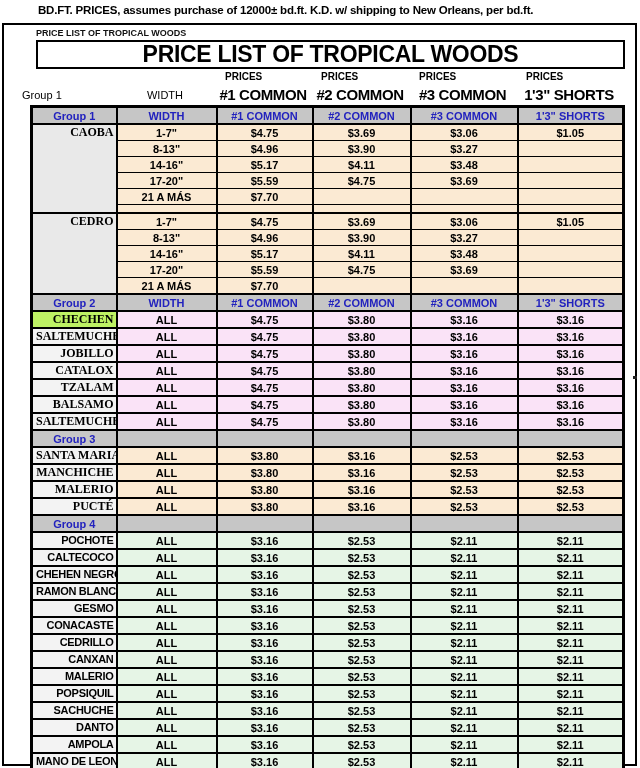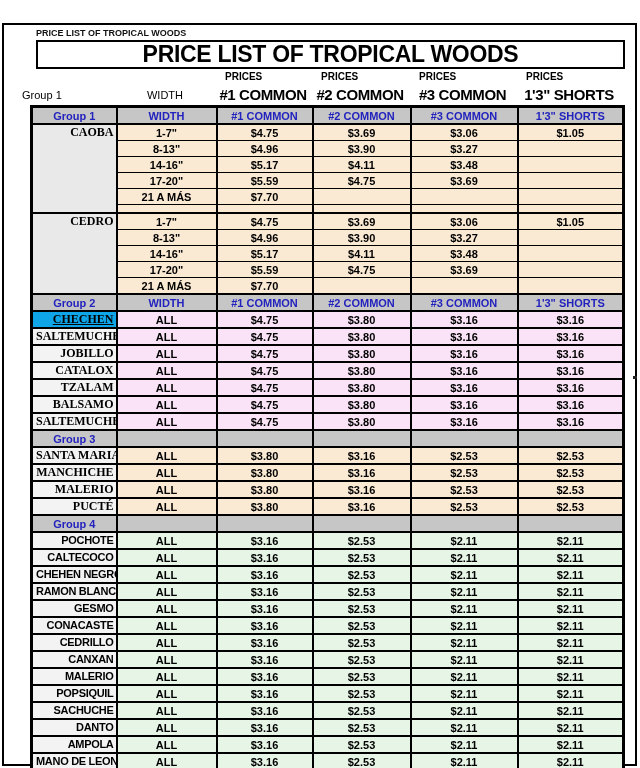--- a/index.html
+++ b/index.html
@@ -42,20 +42,21 @@
     letter-spacing:-0.3px;}
   tr.short-row td{height:7px;}
 
   .edge-tick{position:absolute;left:633px;top:376px;width:4px;height:3px;background:#222;}
 </style>
 </head>
 <body>
 
 <div class="page">
 
+  <div class="top-note">BD.FT. PRICES, assumes purchase of 12000± bd.ft. K.D. w/ shipping to New Orleans, per bd.ft.</div>
 
   <div class="outer-box">
 
     <div class="sheet-label">PRICE LIST OF TROPICAL WOODS</div>
 
     <div class="title-box">PRICE LIST OF TROPICAL WOODS</div>
 
     <div class="hdr-area">
       <div class="hdr-col">
         <span></span>
@@ -182,21 +183,21 @@
           </tr>
           <tr class="group-header">
             <td>Group 2</td>
             <td>WIDTH</td>
             <td>#1 COMMON</td>
             <td>#2 COMMON</td>
             <td>#3 COMMON</td>
             <td>1'3" SHORTS</td>
           </tr>
           <tr class="block-top">
-            <td class="name-cell" rowspan="1" style="background: #0ea5e9; text-decoration: underline;">CHECHEN</td>
+            <td class="name-cell" rowspan="1" style="background: #bef264;">CHECHEN</td>
             <td style="background: rgb(250, 227, 247);">ALL</td>
             <td style="background: rgb(250, 227, 247);">$4.75</td>
             <td style="background: rgb(250, 227, 247);">$3.80</td>
             <td style="background: rgb(250, 227, 247);">$3.16</td>
             <td style="background: rgb(250, 227, 247);">$3.16</td>
           </tr>
           <tr class="block-top">
             <td class="name-cell" rowspan="1" style="background: rgb(243, 243, 243);">SALTEMUCHE</td>
             <td style="background: rgb(250, 227, 247);">ALL</td>
             <td style="background: rgb(250, 227, 247);">$4.75</td>

